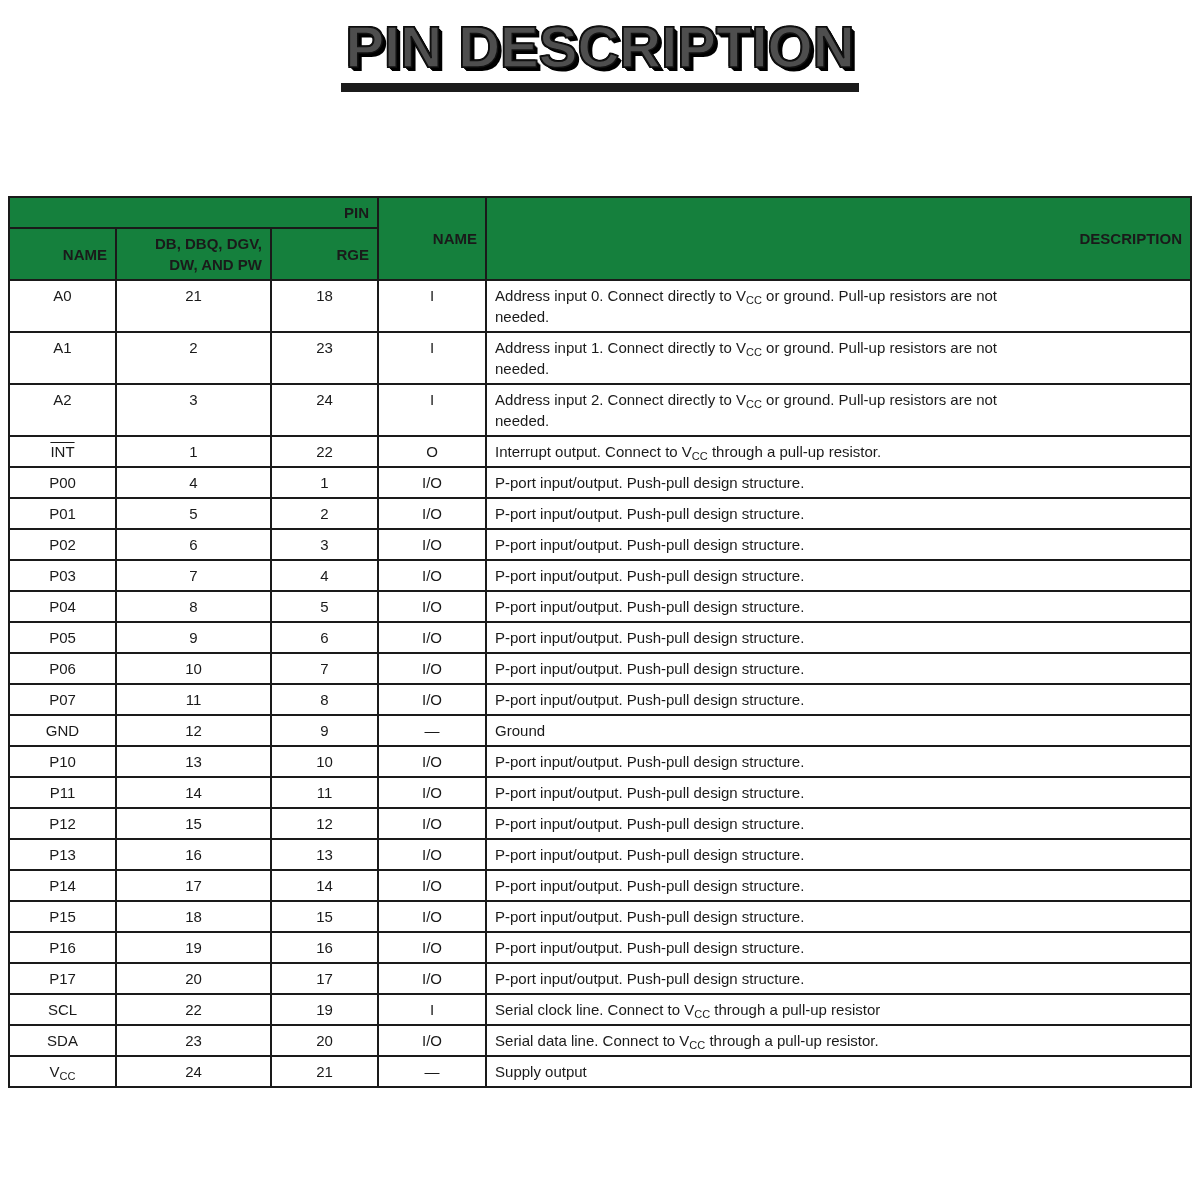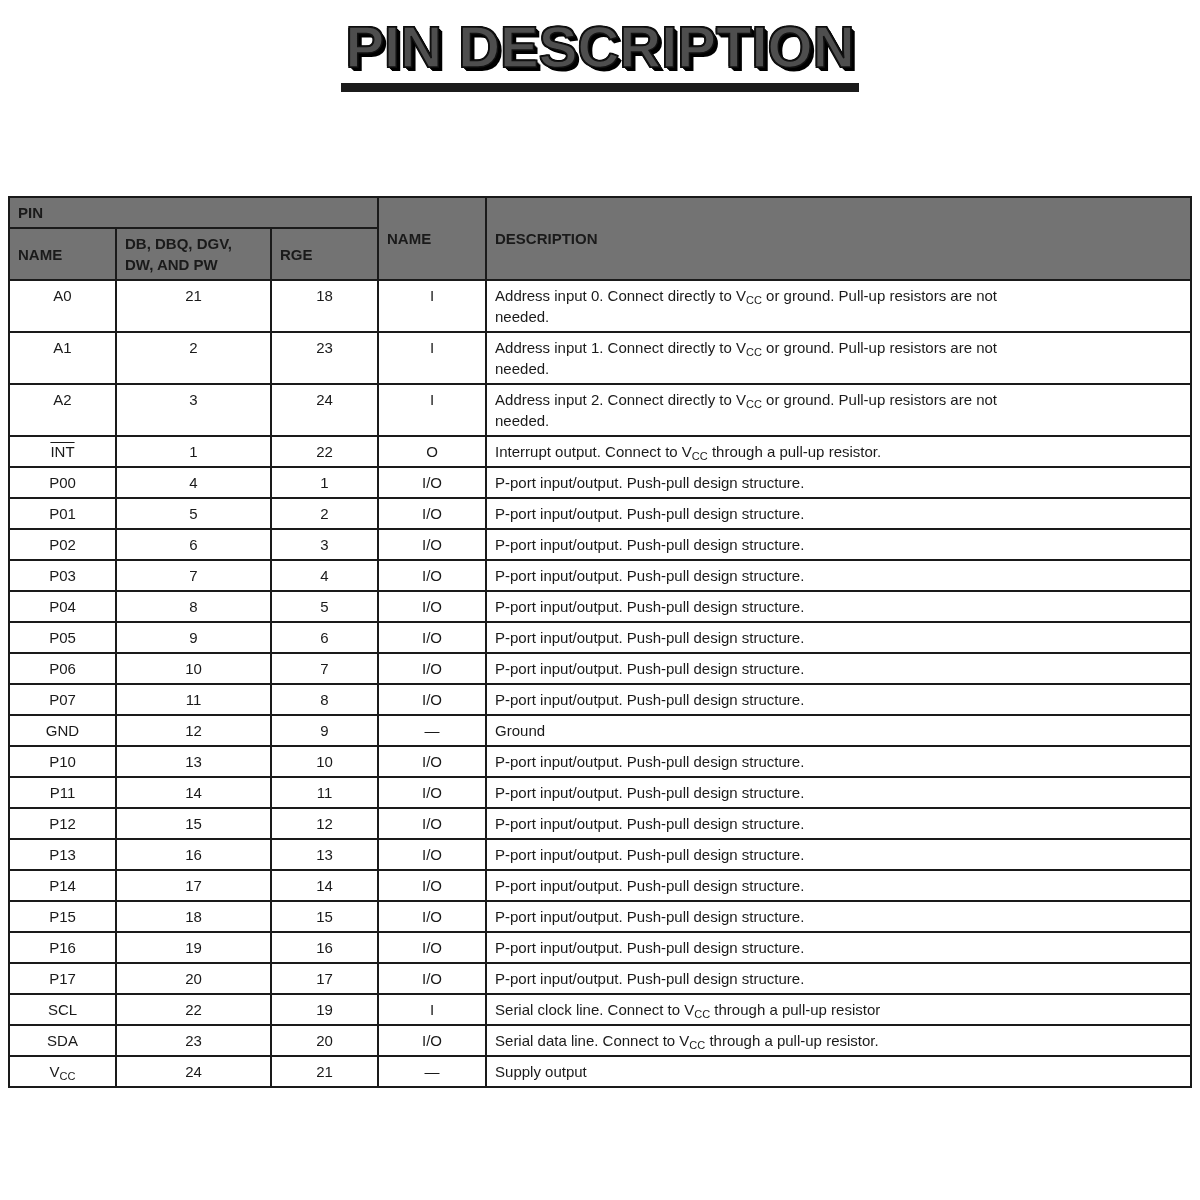--- a/index.html
+++ b/index.html
@@ -47,23 +47,23 @@
     margin: 104px 0 0 8px;
     font-size: 15px;
   }
   .tbl th, .tbl td {
     border: 2px solid #1a1a1a;
     padding: 4px 8px;
     line-height: 21px;
     box-sizing: border-box;
   }
   .tbl thead th {
-    background: #737373;
+    background: #15803d;
     font-weight: bold;
-    text-align: left;
+    text-align: right;
     vertical-align: middle;
     white-space: pre-line;
   }
   .tbl thead tr.hrow1 th { height: 31px; }
   .tbl thead tr.hrow2 th { height: 52px; }
   .tbl tbody td {
     vertical-align: top;
     background: #ffffff;
   }
   .c-name, .c-pin, .c-rge, .c-type { text-align: center; }

